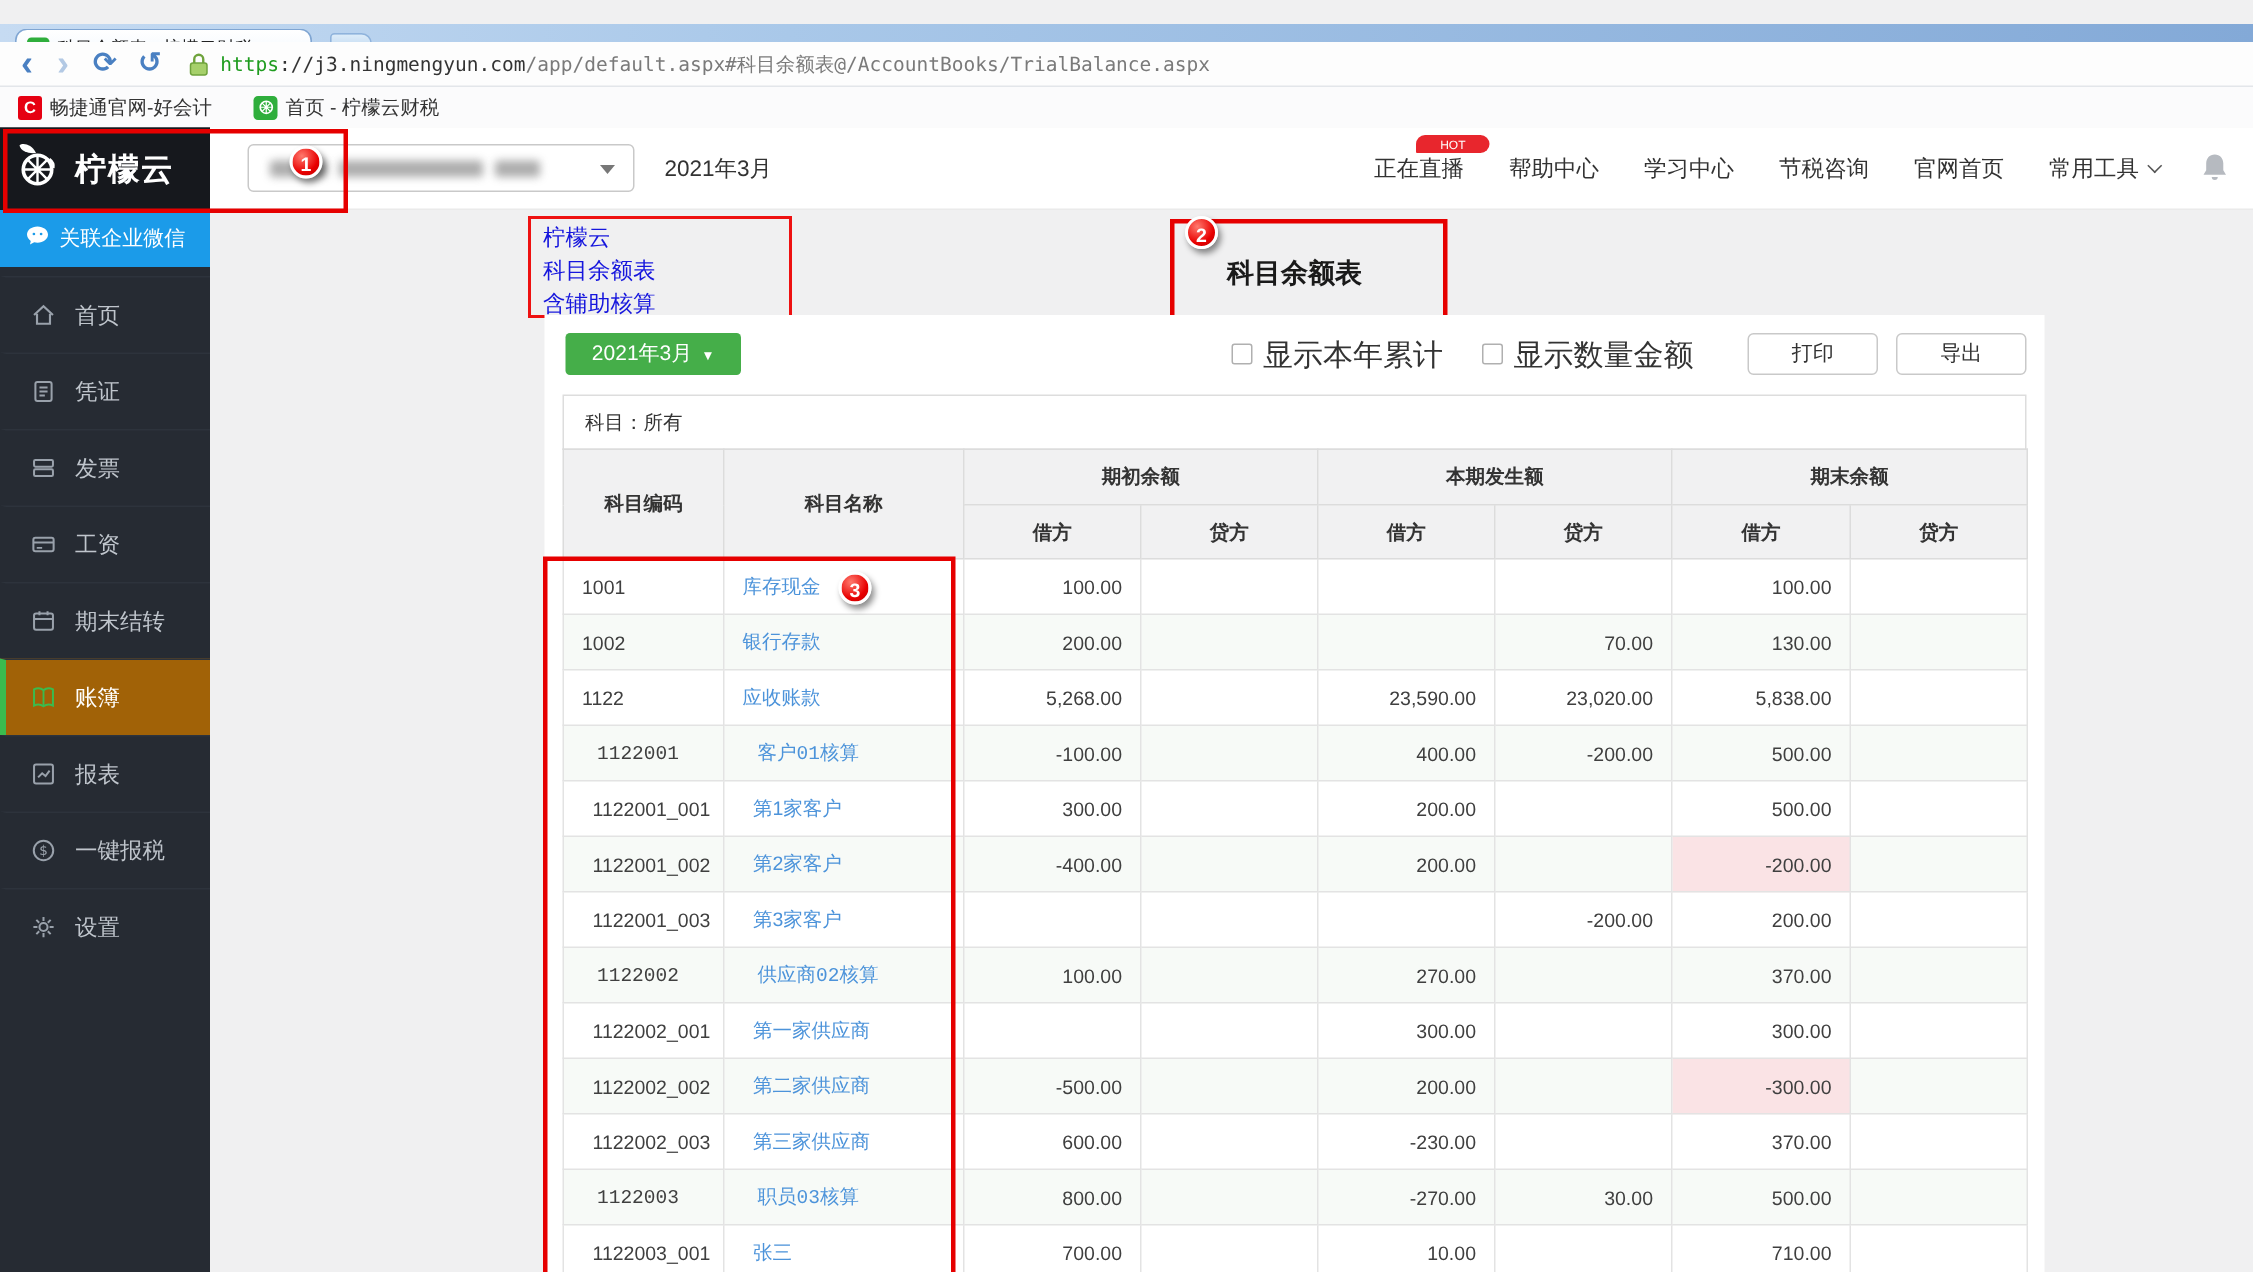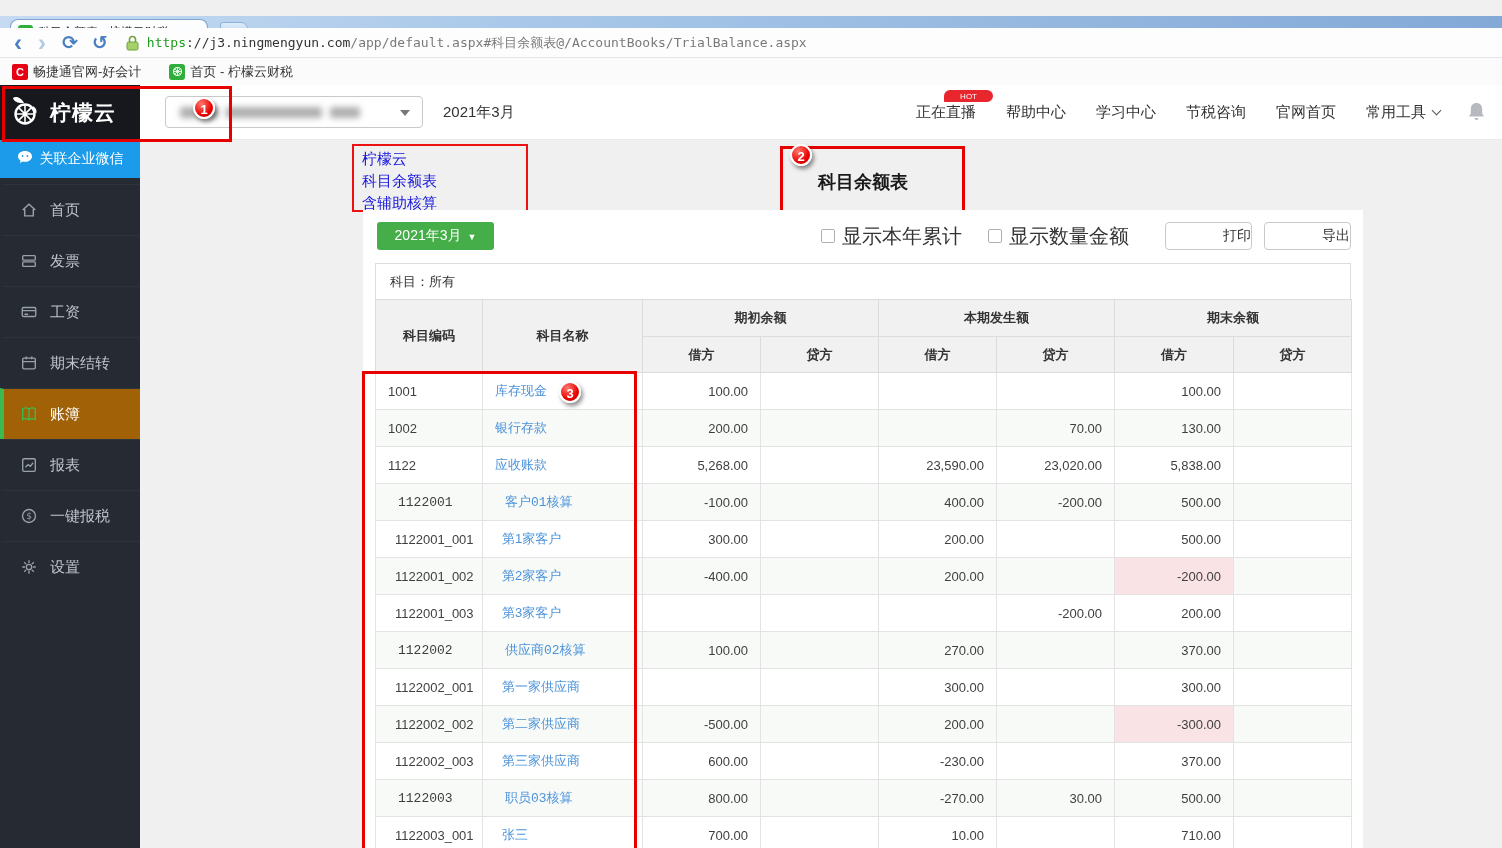--- a/index.html
+++ b/index.html
@@ -76,21 +76,21 @@
   .panel { position:absolute; left:223px; top:70px; width:1000px; bottom:0; background:#fff; }
   .period-btn { position:absolute; left:14px; top:12px; width:117px; height:28px; background:#45ae49;
     border:none; border-radius:3px; color:#fff; font-size:14px; cursor:pointer; }
   .caret-w { font-size:9px; margin-left:6px; }
   .toolbar-right { position:absolute; right:12px; top:12px; height:28px; display:flex; align-items:center; }
   .cbwrap { display:flex; align-items:center; gap:7px; margin-right:26px; }
   .cb { width:14px; height:14px; border:1px solid #b0b0b0; border-radius:2px; background:#fff; cursor:pointer; }
   .cblabel { font-size:20px; color:#333; }
   .tb-btn { width:87px; height:28px; background:#fff; border:1px solid #c9c9c9; border-radius:4px;
     font-size:14px; color:#333; cursor:pointer; margin-left:12px;
-    font-family:"Liberation Sans","DejaVu Sans",sans-serif;text-align:right; }
+    font-family:"Liberation Sans","DejaVu Sans",sans-serif; }
   .filter-bar { position:absolute; left:12px; top:53px; width:976px; height:37px;
     border:1px solid #ddd; line-height:35px; padding-left:14px; font-size:13px; color:#333; background:#fff; }
   table { position:absolute; left:12px; top:89px; width:976px; border-collapse:collapse; table-layout:fixed; }
   th { background:#f1f1f2; border:1px solid #dcdcdc; font-size:13px; color:#333; font-weight:bold; height:37px; }
   thead tr:nth-child(2) th { height:36px; }
   td { border:1px solid #e3e3e3; font-size:13px; color:#3f3f3f; height:37px; background:#fff; }
   tbody tr:nth-child(even) td { background:#f7faf7; }
   td.num { text-align:right; padding-right:12px; }
   td.code { text-align:left; }
   td.lv1 { padding-left:12px; } td.lv2 { padding-left:22px;font-family:Liberation Mono, monospace; } td.lv3 { padding-left:19px; }
@@ -181,20 +181,29 @@
   </div>
   <div id="side-nav">
       <div class="side-item">
         <span class="sicon">
           <svg width="18" height="18" viewBox="0 0 20 20">
             <path d="M3 10 L10 3.5 L17 10" fill="none" stroke="currentColor" stroke-width="1.6"></path>
             <path d="M5.2 9 V16.5 H14.8 V9" fill="none" stroke="currentColor" stroke-width="1.6"></path>
           </svg>
         </span>
         <span class="slabel">首页</span>
+      </div>
+      <div class="side-item">
+        <span class="sicon">
+          <svg width="18" height="18" viewBox="0 0 20 20">
+            <rect x="4" y="3" width="12" height="14" rx="1.5" fill="none" stroke="currentColor" stroke-width="1.5"></rect>
+            <path d="M7 7 h6 M7 10 h6 M7 13 h4" stroke="currentColor" stroke-width="1.4"></path>
+          </svg>
+        </span>
+        <span class="slabel">凭证</span>
       </div>
       <div class="side-item">
         <span class="sicon">
           <svg width="18" height="18" viewBox="0 0 20 20">
             <rect x="3" y="4" width="14" height="5" rx="1" fill="none" stroke="currentColor" stroke-width="1.5"></rect>
             <rect x="3" y="11" width="14" height="5" rx="1" fill="none" stroke="currentColor" stroke-width="1.5"></rect>
           </svg>
         </span>
         <span class="slabel">发票</span>
       </div>

